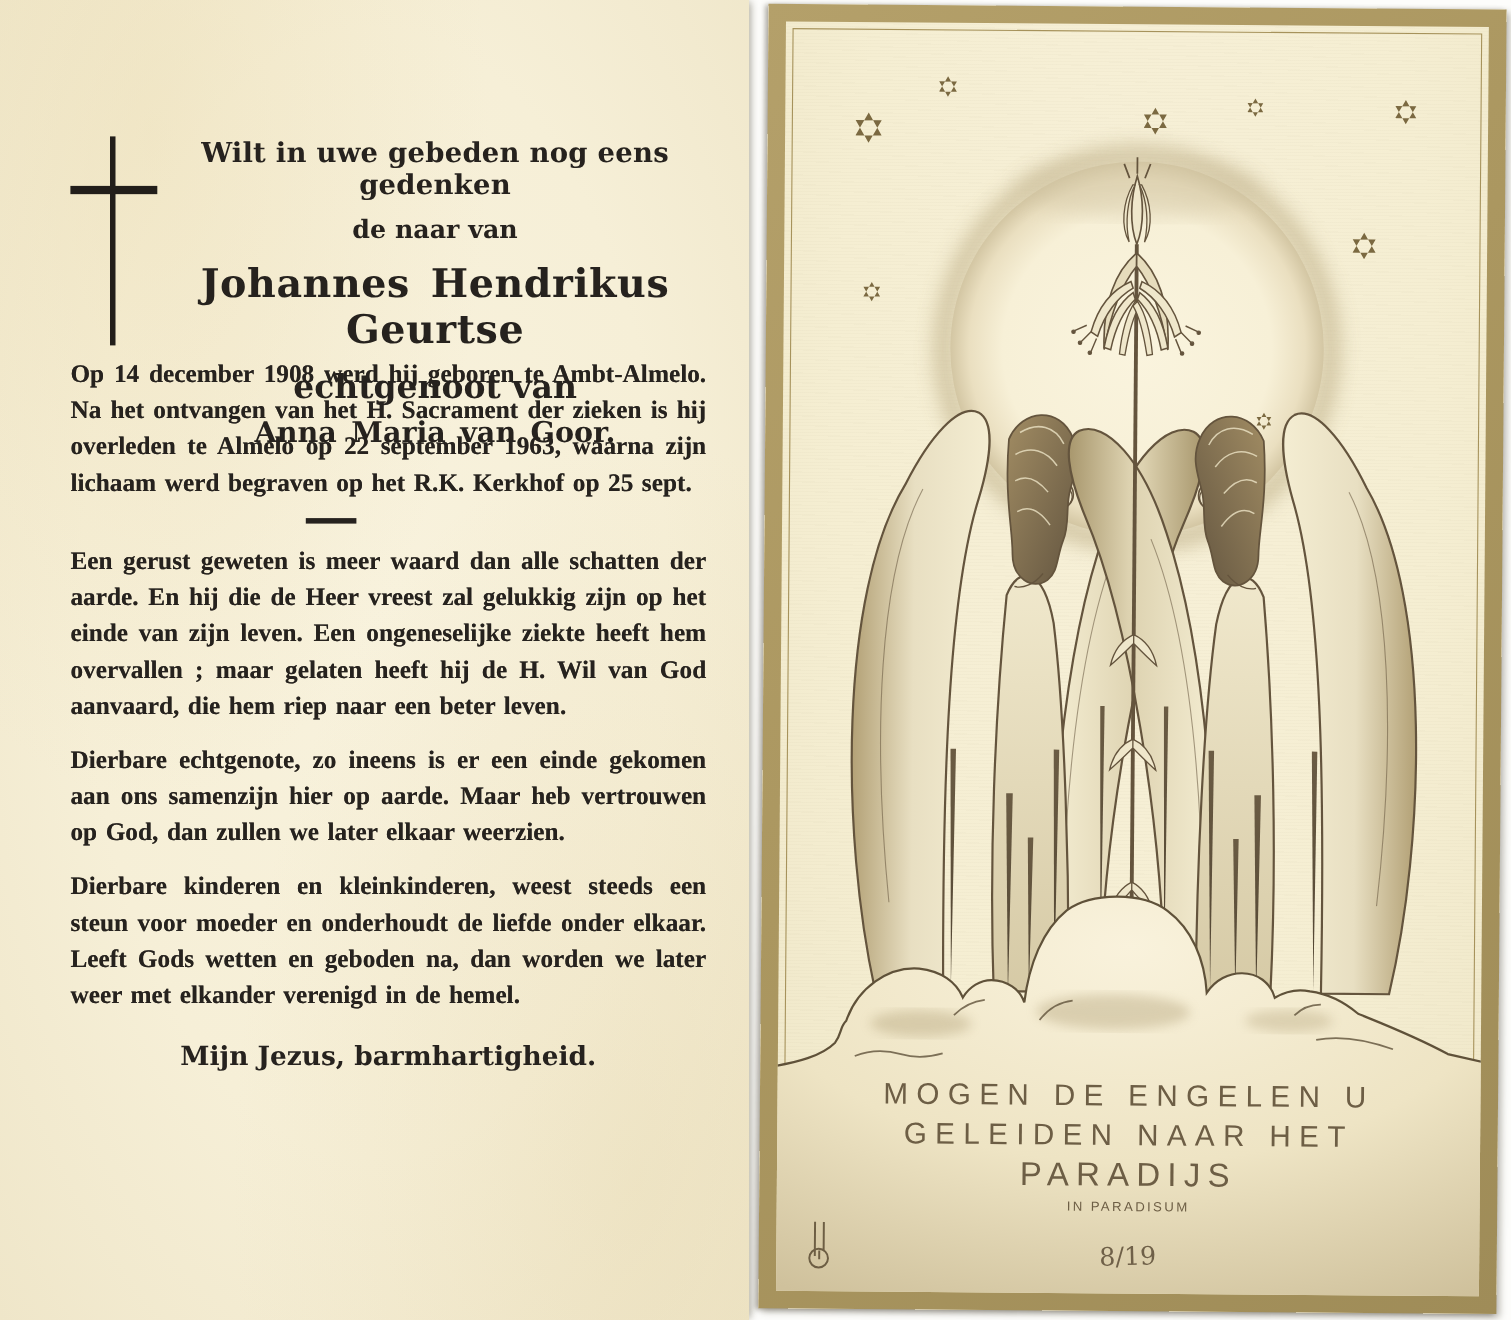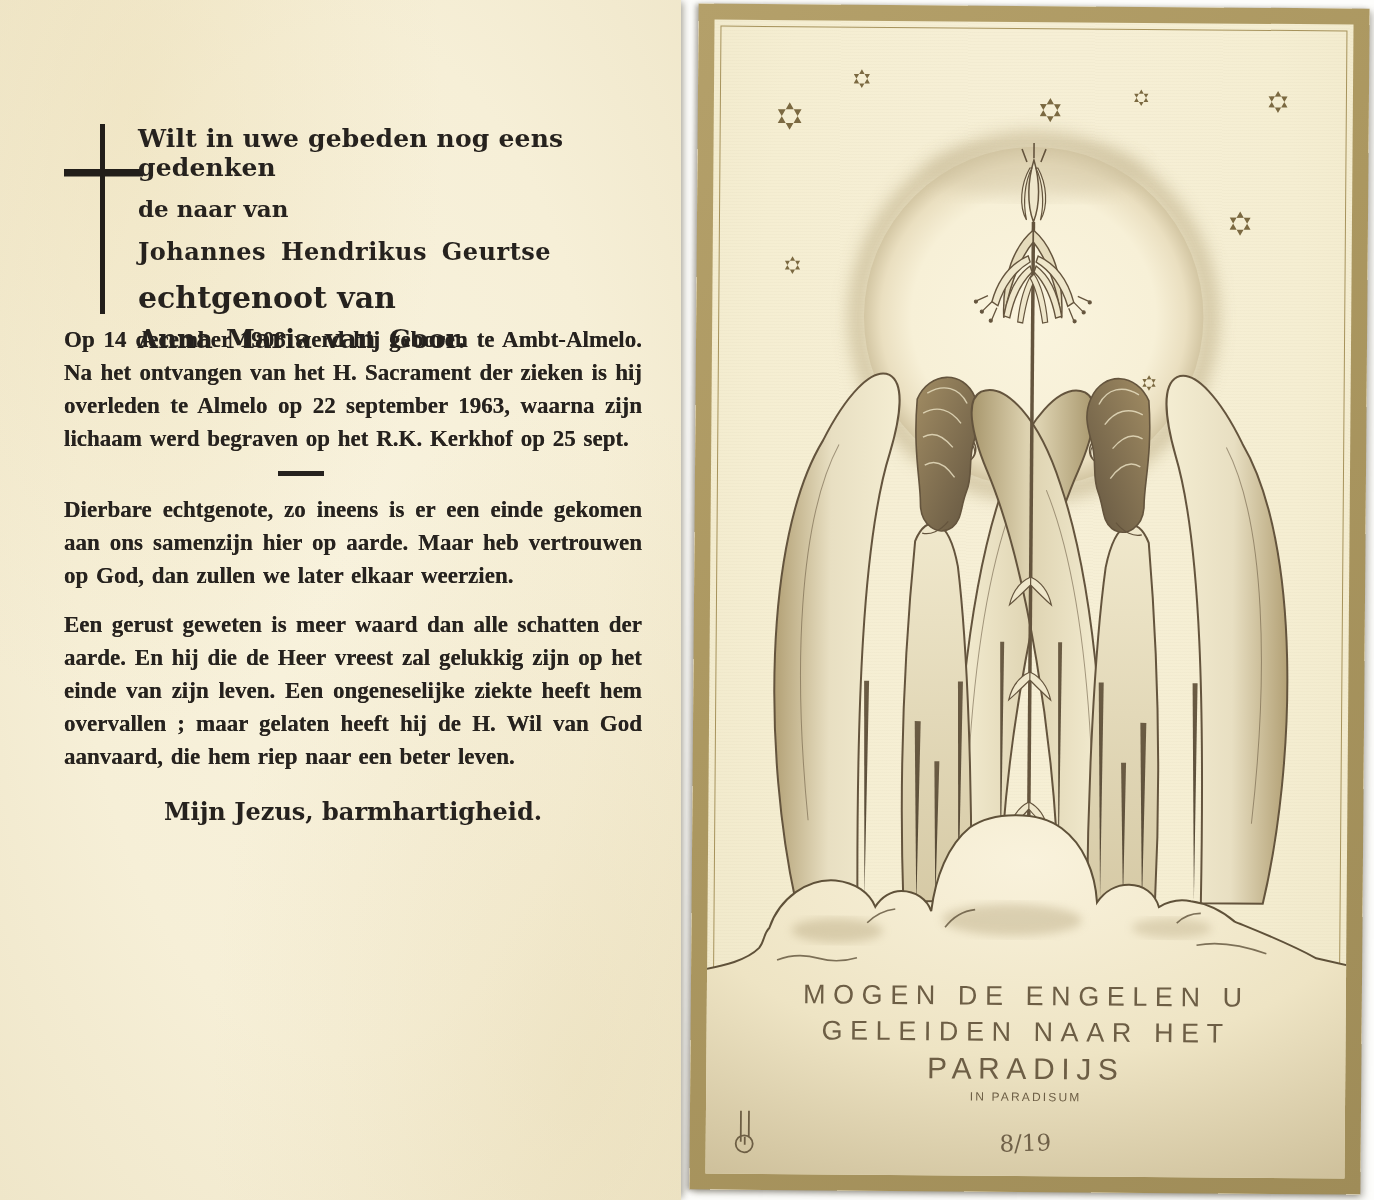--- a/index.html
+++ b/index.html
@@ -7,24 +7,24 @@
           background:#fdfdfb;font-family:"DejaVu Serif",serif;}
 
   
   .left-page{position:absolute;left:0;top:0;width:681px;height:1200px;
     background:
       radial-gradient(ellipse at 20% 10%, rgba(232,216,170,.35), transparent 40%),
       radial-gradient(ellipse at 85% 90%, rgba(226,210,166,.30), transparent 45%),
       radial-gradient(ellipse at 50% 45%, #f8f2dd 0%, #f6efd7 55%, #efe6c9 100%);
     box-shadow:4px 0 7px -2px rgba(120,115,98,.65);}
   .cross{position:absolute;left:60px;top:118px;}
-  .left-header{position:absolute;left:138px;right:28px;top:124px;color:#26221e;}
+  .left-header{position:absolute;left:138px;right:28px;top:124px;text-align:center;color:#26221e;}
   .lh-intro{font-weight:700;font-size:25px;letter-spacing:.2px;}
   .lh-sub{font-weight:700;font-size:23px;margin-top:13px;}
-  .lh-name{font-weight:700;font-size:24px;margin-top:15px;letter-spacing:.5px;word-spacing:6px;}
+  .lh-name{font-weight:700;font-size:36px;margin-top:15px;letter-spacing:.5px;word-spacing:6px;}
   .lh-rel{font-weight:700;font-size:30px;margin-top:14px;}
   .lh-spouse{font-weight:700;font-size:26px;margin-top:9px;word-spacing:4px;}
   .left-body{position:absolute;left:64px;width:578px;top:323px;color:#26221e;}
   .left-body p{font-weight:700;font-size:23px;line-height:33px;text-align:justify;
     word-spacing:2px;margin:0 0 16px 0;text-shadow:0 0 .4px rgba(38,34,30,.7);font-family:Liberation Serif, serif;}
   .divider{width:46px;height:5px;background:#26221e;margin:13px 0 17px 214px;}
   .closing{font-weight:700;font-size:24px;text-align:center;margin-top:24px;color:#26221e;}
 
   
   .right-card{position:absolute;left:694px;top:6px;width:671px;height:1186px;
@@ -61,22 +61,23 @@
       <div class="lh-intro">Wilt in uwe gebeden nog eens gedenken</div>
       <div class="lh-sub">de naar van</div>
       <div class="lh-name">Johannes Hendrikus Geurtse</div>
       <div class="lh-rel">echtgenoot van</div>
       <div class="lh-spouse">Anna Maria van Goor.</div>
     </div>
 
     <div class="left-body">
       <p>Op 14 december 1908 werd hij geboren te Ambt-Almelo. Na het ontvangen van het H. Sacrament der zieken is hij overleden te Almelo op 22 september 1963, waarna zijn lichaam werd begraven op het R.K. Kerkhof op 25 sept.</p>
       <div class="divider"></div>
+      <p>Een gerust geweten is meer waard dan alle schatten der aarde. En hij die de Heer vreest zal gelukkig zijn op het einde van zijn leven. Een ongeneselijke ziekte heeft hem overvallen ; maar gelaten heeft hij de H. Wil van God aanvaard, die hem riep naar een beter leven.</p>
       <p>Dierbare echtgenote, zo ineens is er een einde gekomen aan ons samenzijn hier op aarde. Maar heb vertrouwen op God, dan zullen we later elkaar weerzien.</p>
-      <p>Een gerust geweten is meer waard dan alle schatten der aarde. En hij die de Heer vreest zal gelukkig zijn op het einde van zijn leven. Een ongeneselijke ziekte heeft hem overvallen ; maar gelaten heeft hij de H. Wil van God aanvaard, die hem riep naar een beter leven.</p>
+      <p>Dierbare kinderen en kleinkinderen, weest steeds een steun voor moeder en onderhoudt de liefde onder elkaar. Leeft Gods wetten en geboden na, dan worden we later weer met elkander verenigd in de hemel.</p>
       <div class="closing">Mijn Jezus, barmhartigheid.</div>
     </div>
   </div>
 
   <div class="right-card">
     <div class="card-inner">
       <div class="card-line"></div>
 
       <svg class="artwork" viewBox="0 0 640 1154" preserveAspectRatio="none">
         <defs>

